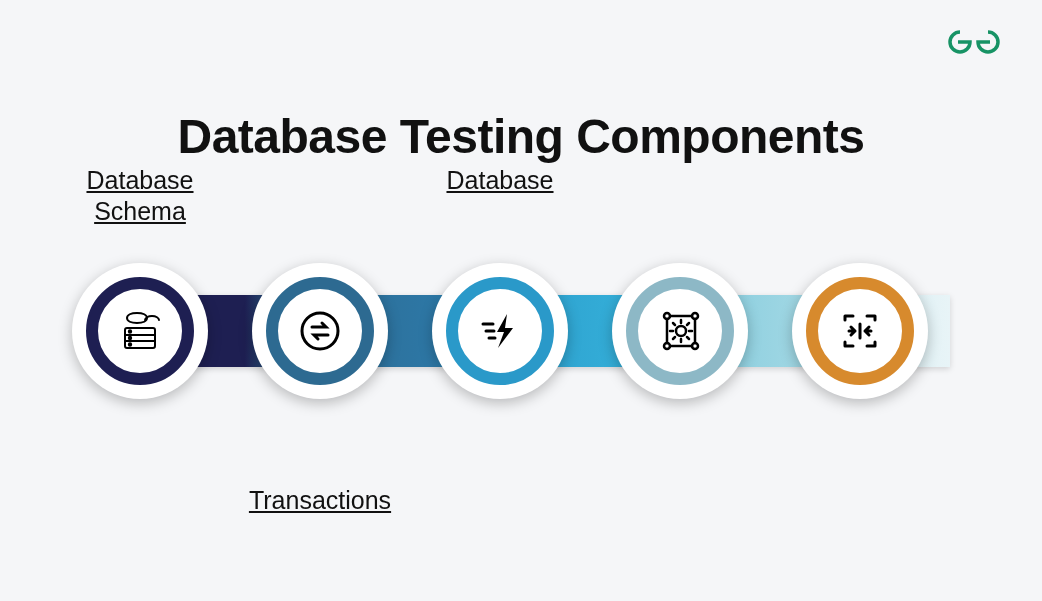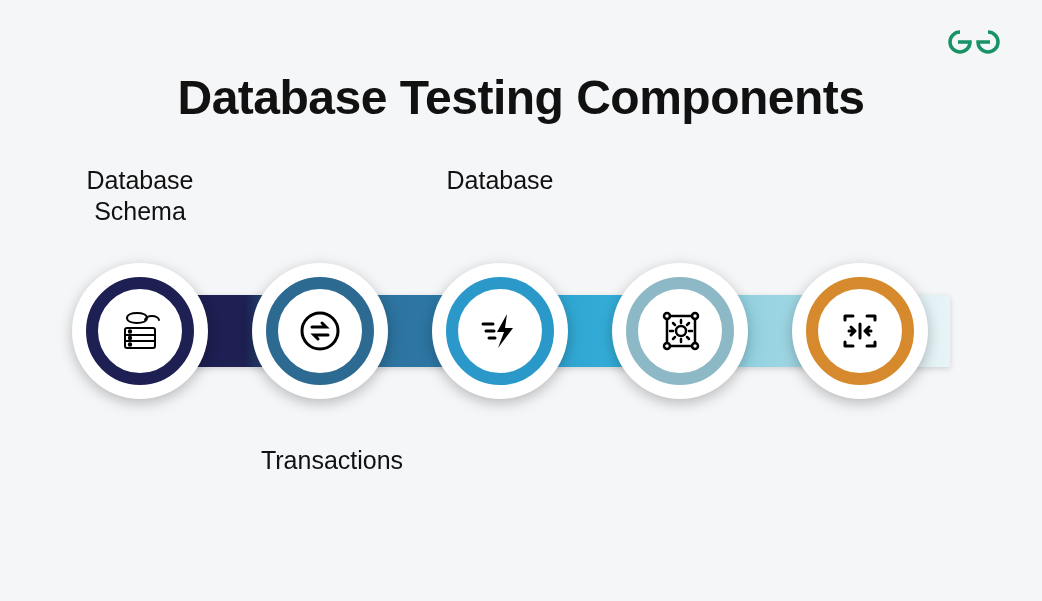--- a/index.html
+++ b/index.html
@@ -14,21 +14,21 @@
   .logo {
     position: absolute;
     top: 28px;
     right: 40px;
   }
   .title {
     text-align: center;
     font-size: 48px;
     font-weight: 800;
     color: #111;
-    margin-top: 70px;
+    margin-top: 109px;
     letter-spacing: -0.5px;
   }
   .diagram-area {
     position: absolute;
     top: 165px;
     left: 0;
     width: 1042px;
     height: 400px;
   }
   .bar {
@@ -79,20 +79,21 @@
     justify-content: center;
   }
   .label {
     position: absolute;
     font-size: 25px;
     font-weight: 500;
     color: #111;
     text-align: center;
     line-height: 1.25;
     width: 180px;
+    text-decoration: underline;
   }
   .label-top { top: 0px; }
   .label-bottom { top: 280px; }
 </style>
 </head>
 <body>
 
 <div class="logo">
   <svg width="56" height="28" viewBox="0 0 56 28">
     <g fill="none" stroke="#179365" stroke-width="3.5">
@@ -120,21 +121,21 @@
             <line x1="8" y1="33" x2="38" y2="33"></line>
             <circle cx="13" cy="23.5" r="1.2" fill="#000"></circle>
             <circle cx="13" cy="30" r="1.2" fill="#000"></circle>
             <circle cx="13" cy="36.5" r="1.2" fill="#000"></circle>
           </g>
         </svg>
       </div>
     </div>
   </div>
 
-  <div class="label label-bottom" style="left:242px;">Transactions</div>
+  <div class="label label-bottom" style="left:230px;margin-top:40px;">Transactions</div>
   <div class="node" style="left:252px; top:98px;">
     <div class="ring" style="border-width:12px; border-color:#2d6a91;">
       <div class="icon-wrap">
         <svg width="44" height="44" viewBox="0 0 44 44">
           <circle cx="22" cy="22" r="18" fill="none" stroke="#000" stroke-width="3"></circle>
           <g stroke="#000" stroke-width="3" stroke-linecap="round" fill="none">
             <path d="M14 18 L28 18 L24 14"></path>
             <path d="M30 26 L16 26 L20 30"></path>
           </g>
         </svg>

